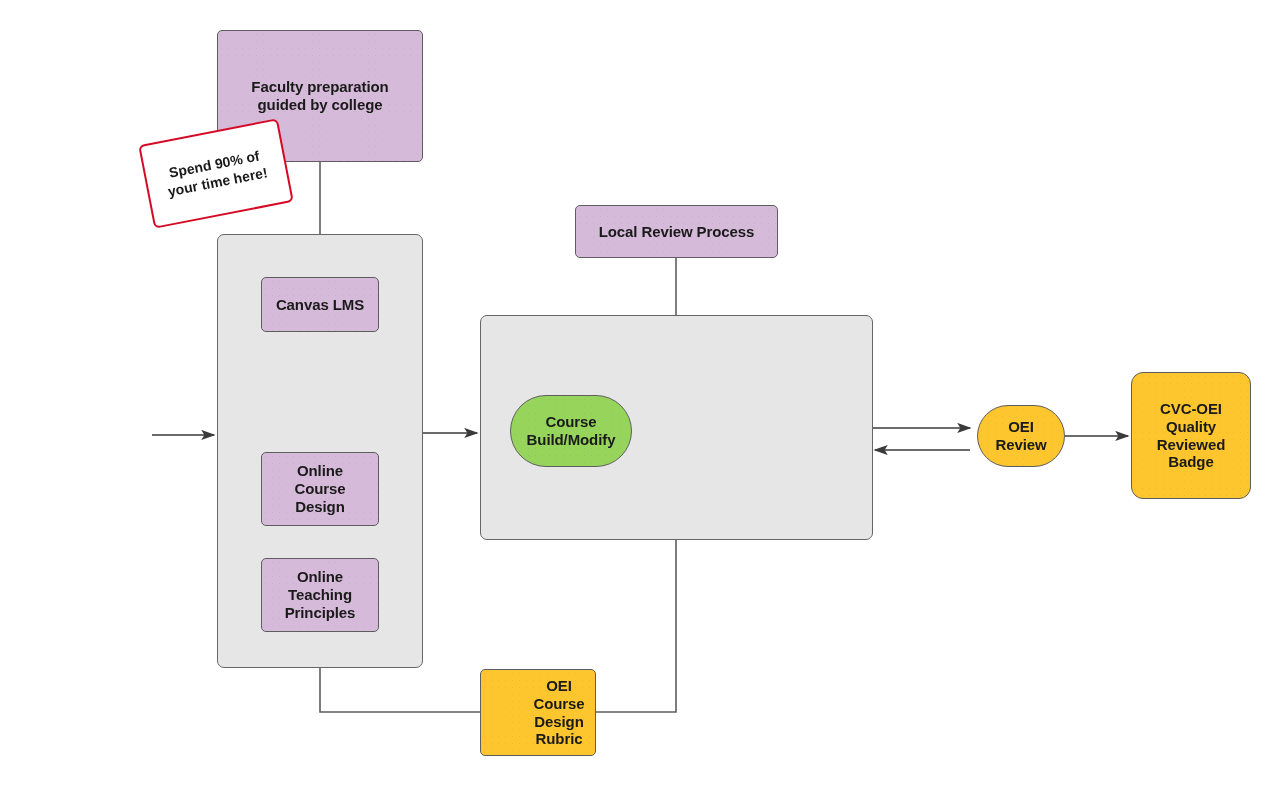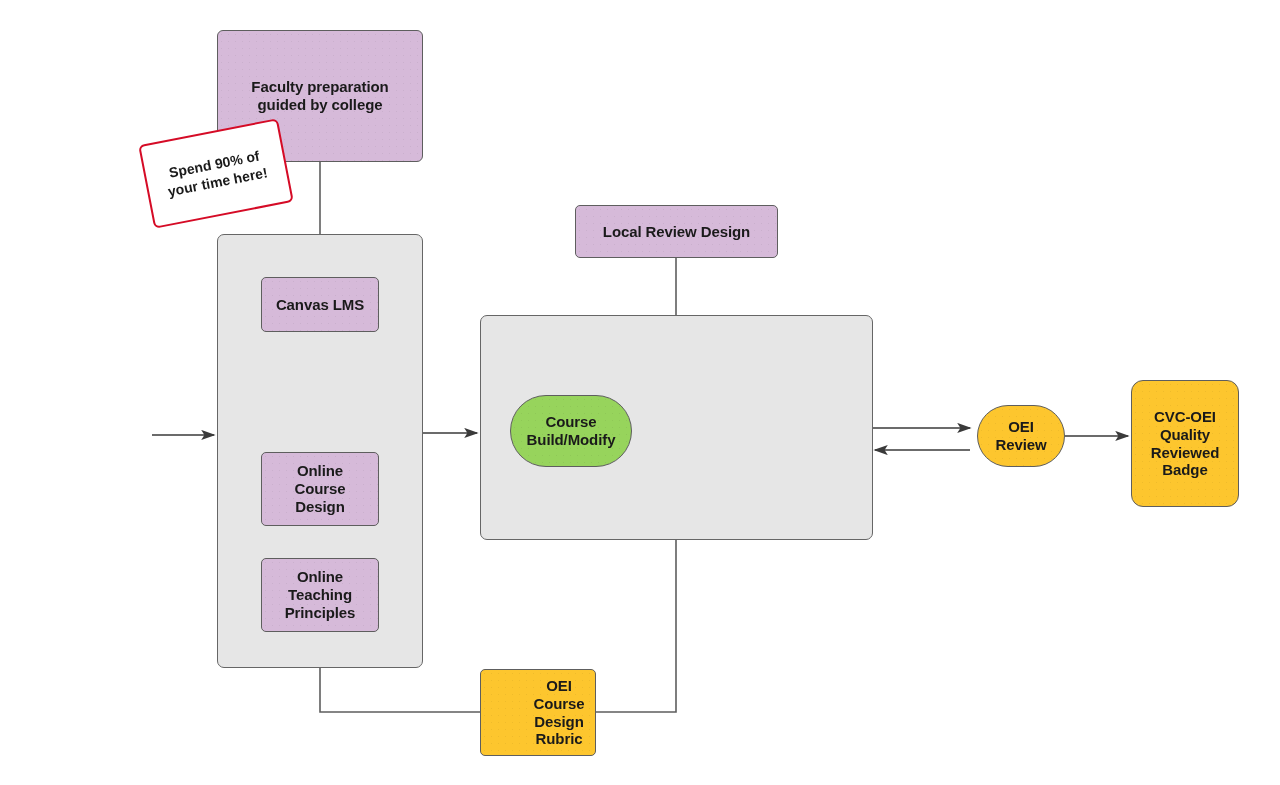--- a/index.html
+++ b/index.html
@@ -117,44 +117,44 @@
       <path d="M320,668 L320,712 L480,712" stroke="#5e5e5e"></path>
 
       <path d="M596,712 L676,712 L676,540" stroke="#5e5e5e"></path>
     </g>
   </svg>
 
   <div class="group-box" style="left:217px; top:234px; width:206px; height:434px;"></div>
   <div class="group-box" style="left:480px; top:315px; width:393px; height:225px;"></div>
 
 
-  <div class="node purple texture" style="left:217px; top:30px; width:206px; height:132px;border-radius:6px;">Faculty preparation
+  <div class="node purple texture" style="left:217px; top:30px; width:206px; height:132px;">Faculty preparation
 guided by college</div>
 
   <div class="node purple texture" style="left:261px; top:277px; width:118px; height:55px;">Canvas LMS</div>
 
 
   <div class="node purple texture" style="left:261px; top:452px; width:118px; height:74px;">Online
 Course
 Design</div>
 
   <div class="node purple texture" style="left:261px; top:558px; width:118px; height:74px;">Online
 Teaching
 Principles</div>
 
-  <div class="node purple texture" style="left:575px; top:205px; width:203px; height:53px;">Local Review Design</div>
+  <div class="node purple texture" style="left:575px; top:205px; width:203px; height:53px;">Local Review Process</div>
 
   <div class="node green stadium texture" style="left:510px; top:395px; width:122px; height:72px;">Course
 Build/Modify</div>
 
 
   <div class="node orange stadium texture" style="left:977px; top:405px; width:88px; height:62px;">OEI
 Review</div>
 
-  <div class="node orange rounded-lg texture" style="left:1131px; top:380px; width:108px; height:127px;">CVC-OEI
+  <div class="node orange rounded-lg texture" style="left:1131px; top:372px; width:120px; height:127px;">CVC-OEI
 Quality
 Reviewed
 Badge</div>
 
   <div class="node orange texture" style="left:480px; top:669px; width:116px; height:87px;padding-left:42px;">OEI Course
 Design
 Rubric</div>
 
   <div class="note" style="left:145px; top:131px; width:142px; height:85px;">Spend 90% of
 your time here!</div>

